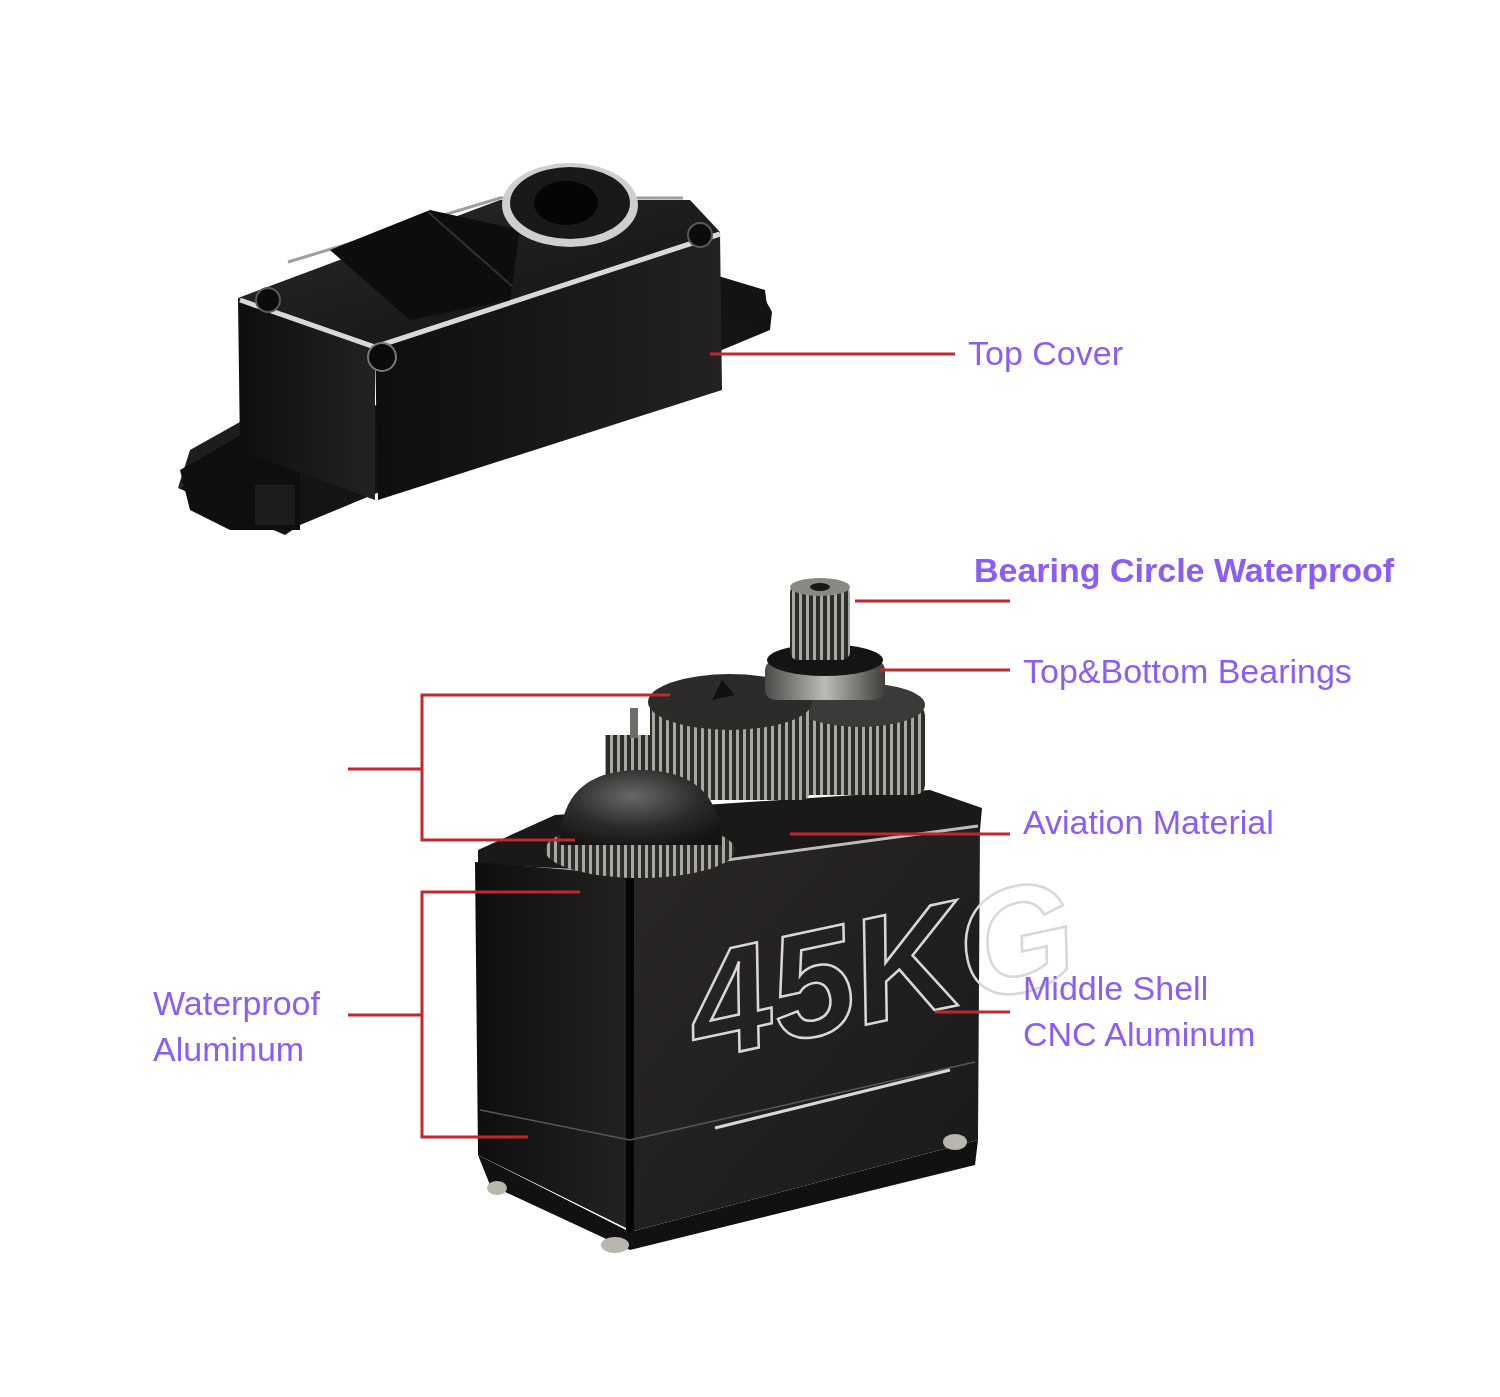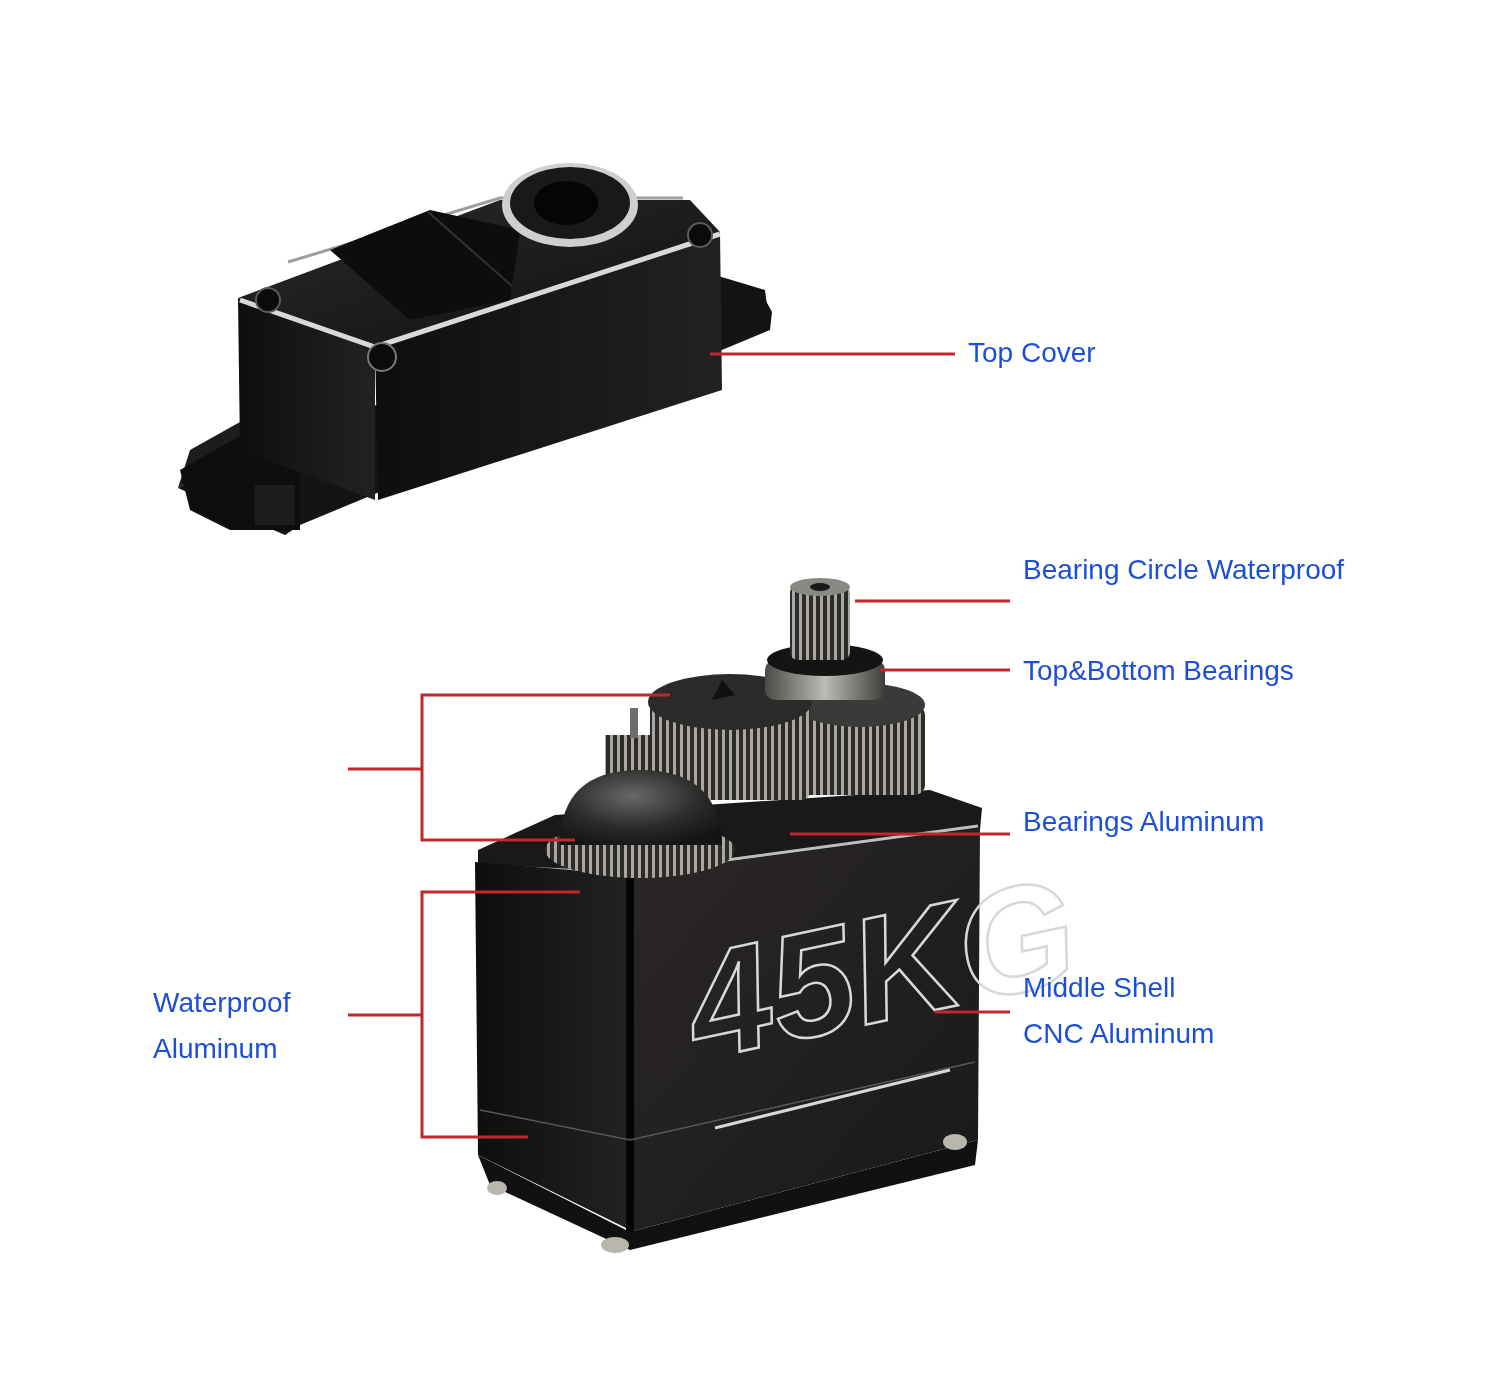--- a/index.html
+++ b/index.html
@@ -1,19 +1,19 @@
 <!DOCTYPE html>
 <html><head>
 <meta charset="utf-8">
 <style>
   html, body { margin: 0; padding: 0; background: #ffffff; }
   body { width: 1500px; height: 1397px; position: relative; overflow: hidden;
          font-family: "Liberation Sans", sans-serif; }
   #stage { position: absolute; left: 0; top: 0; width: 1500px; height: 1397px; }
-  .label { position: absolute; color: #1d4ed8; font-size: 28px; line-height: 46px;
+  .label { position: absolute; color: #8b5cf6; font-size: 34px; line-height: 46px;
            font-family: "Liberation Sans", sans-serif; white-space: nowrap; }
   .label span { display: block; }
 </style>
 </head>
 <body>
 
 <svg id="stage" viewBox="0 0 1500 1397" xmlns="http://www.w3.org/2000/svg">
   <defs>
     <linearGradient id="topFace" x1="0" y1="0" x2="1" y2="1">
       <stop offset="0" stop-color="#2a2828"></stop>
@@ -133,30 +133,30 @@
 
     <polyline points="580,892 422,892 422,1137 528,1137"></polyline>
     <line x1="348" y1="1015" x2="422" y2="1015"></line>
   </g>
 </svg>
 
 <div class="label" style="left:968px; top:330px;">
   <span>Top Cover</span>
 </div>
 
-<div class="label" style="left:1023px; top:547px;">
+<div class="label" style="left:974px; top:547px;font-weight:bold;">
   <span>Bearing Circle Waterproof</span>
 </div>
 
 <div class="label" style="left:1023px; top:648px;">
   <span>Top&amp;Bottom Bearings</span>
 </div>
 
 <div class="label" style="left:1023px; top:799px;">
-  <span>Bearings Aluminum</span>
+  <span>Aviation Material</span>
 </div>
 
 <div class="label" style="left:1023px; top:965px;">
   <span>Middle Shell</span>
   <span>CNC Aluminum</span>
 </div>
 
 <div class="label" style="left:153px; top:980px;">
   <span>Waterproof</span>
   <span>Aluminum</span>

